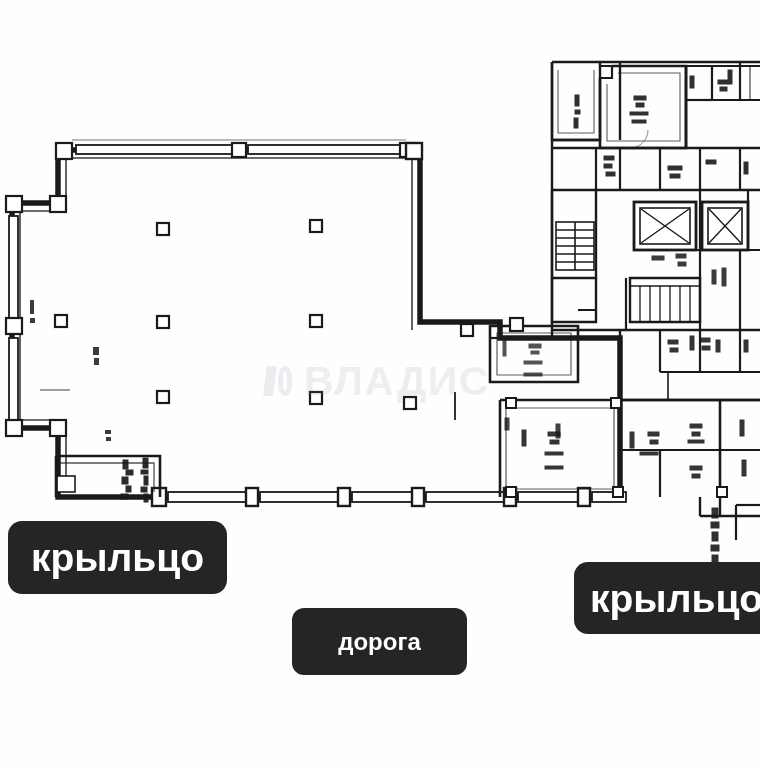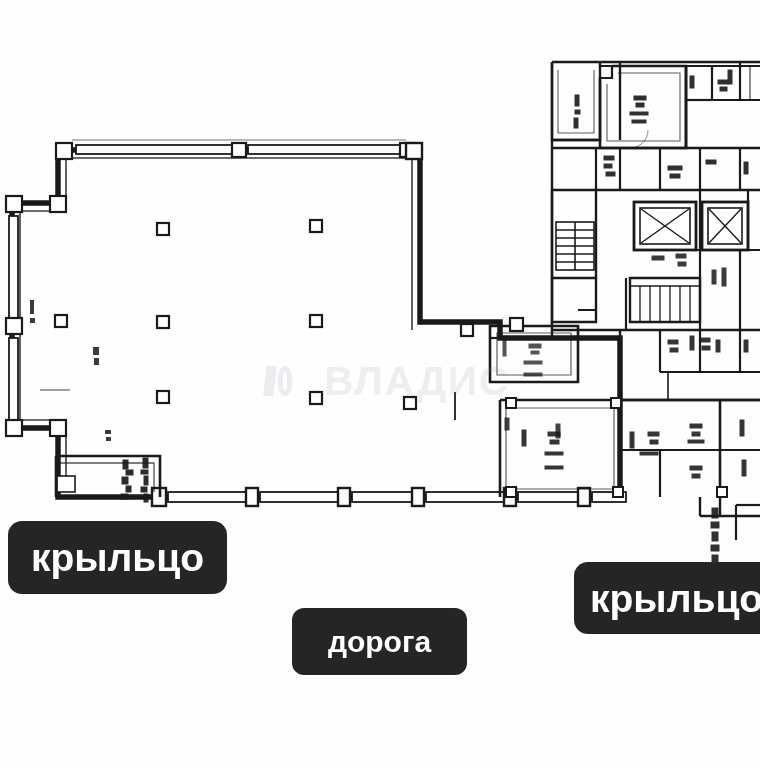--- a/index.html
+++ b/index.html
@@ -65,21 +65,20 @@
     box-sizing: border-box;
   }
   .wm-text {
     font-family: "Liberation Sans", sans-serif;
     font-size: 41px;
     font-weight: 700;
     letter-spacing: 1.5px;
     color: #7d848e;
     line-height: 1;
     white-space: nowrap;
-    margin-left: 20px;
   }
   .tag {
     position: absolute;
     background: #252525;
     color: #ffffff;
     border-radius: 14px;
     font-family: "Liberation Sans", sans-serif;
     font-weight: 700;
     display: flex;
     align-items: center;
@@ -93,21 +92,21 @@
     top: 521px;
     width: 219px;
     height: 73px;
     font-size: 39px;
   }
   #tag-road {
     left: 292px;
     top: 608px;
     width: 175px;
     height: 67px;
-    font-size: 30px;
+    font-size: 24px;
     border-radius: 12px;
   }
   #tag-porch-right {
     left: 574px;
     top: 562px;
     width: 205px;
     height: 72px;
     font-size: 39px;
     justify-content: flex-start;
     padding-left: 16px;

